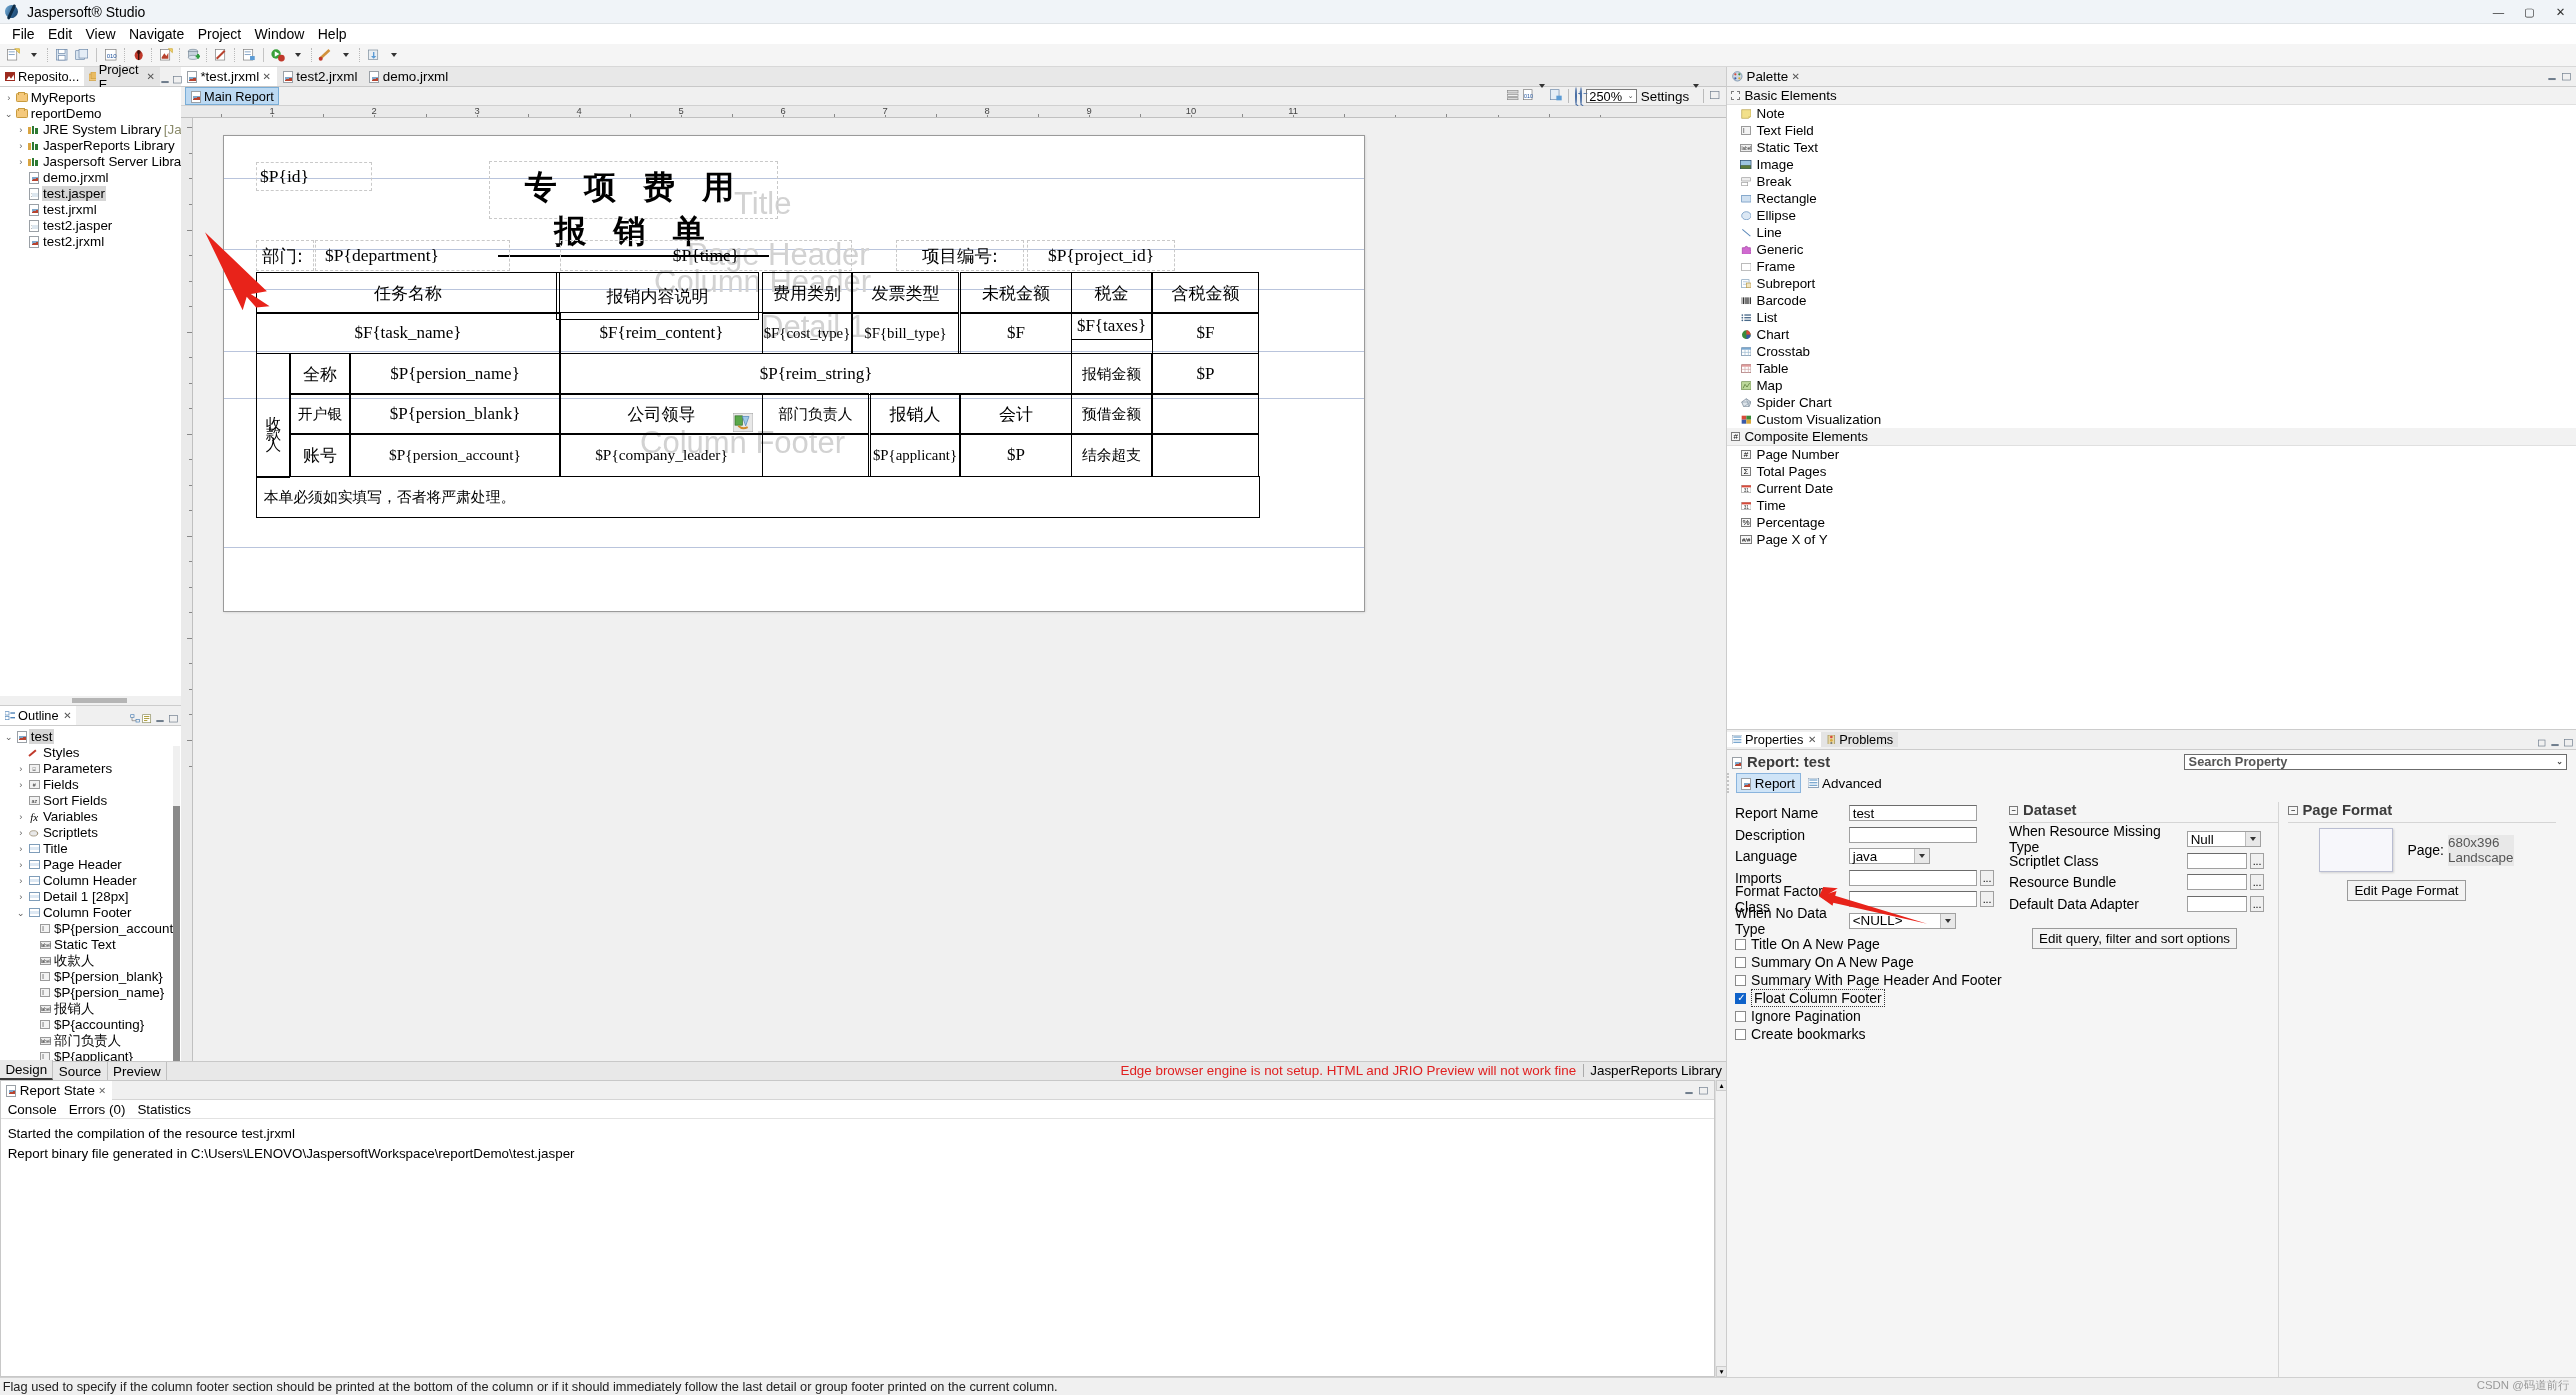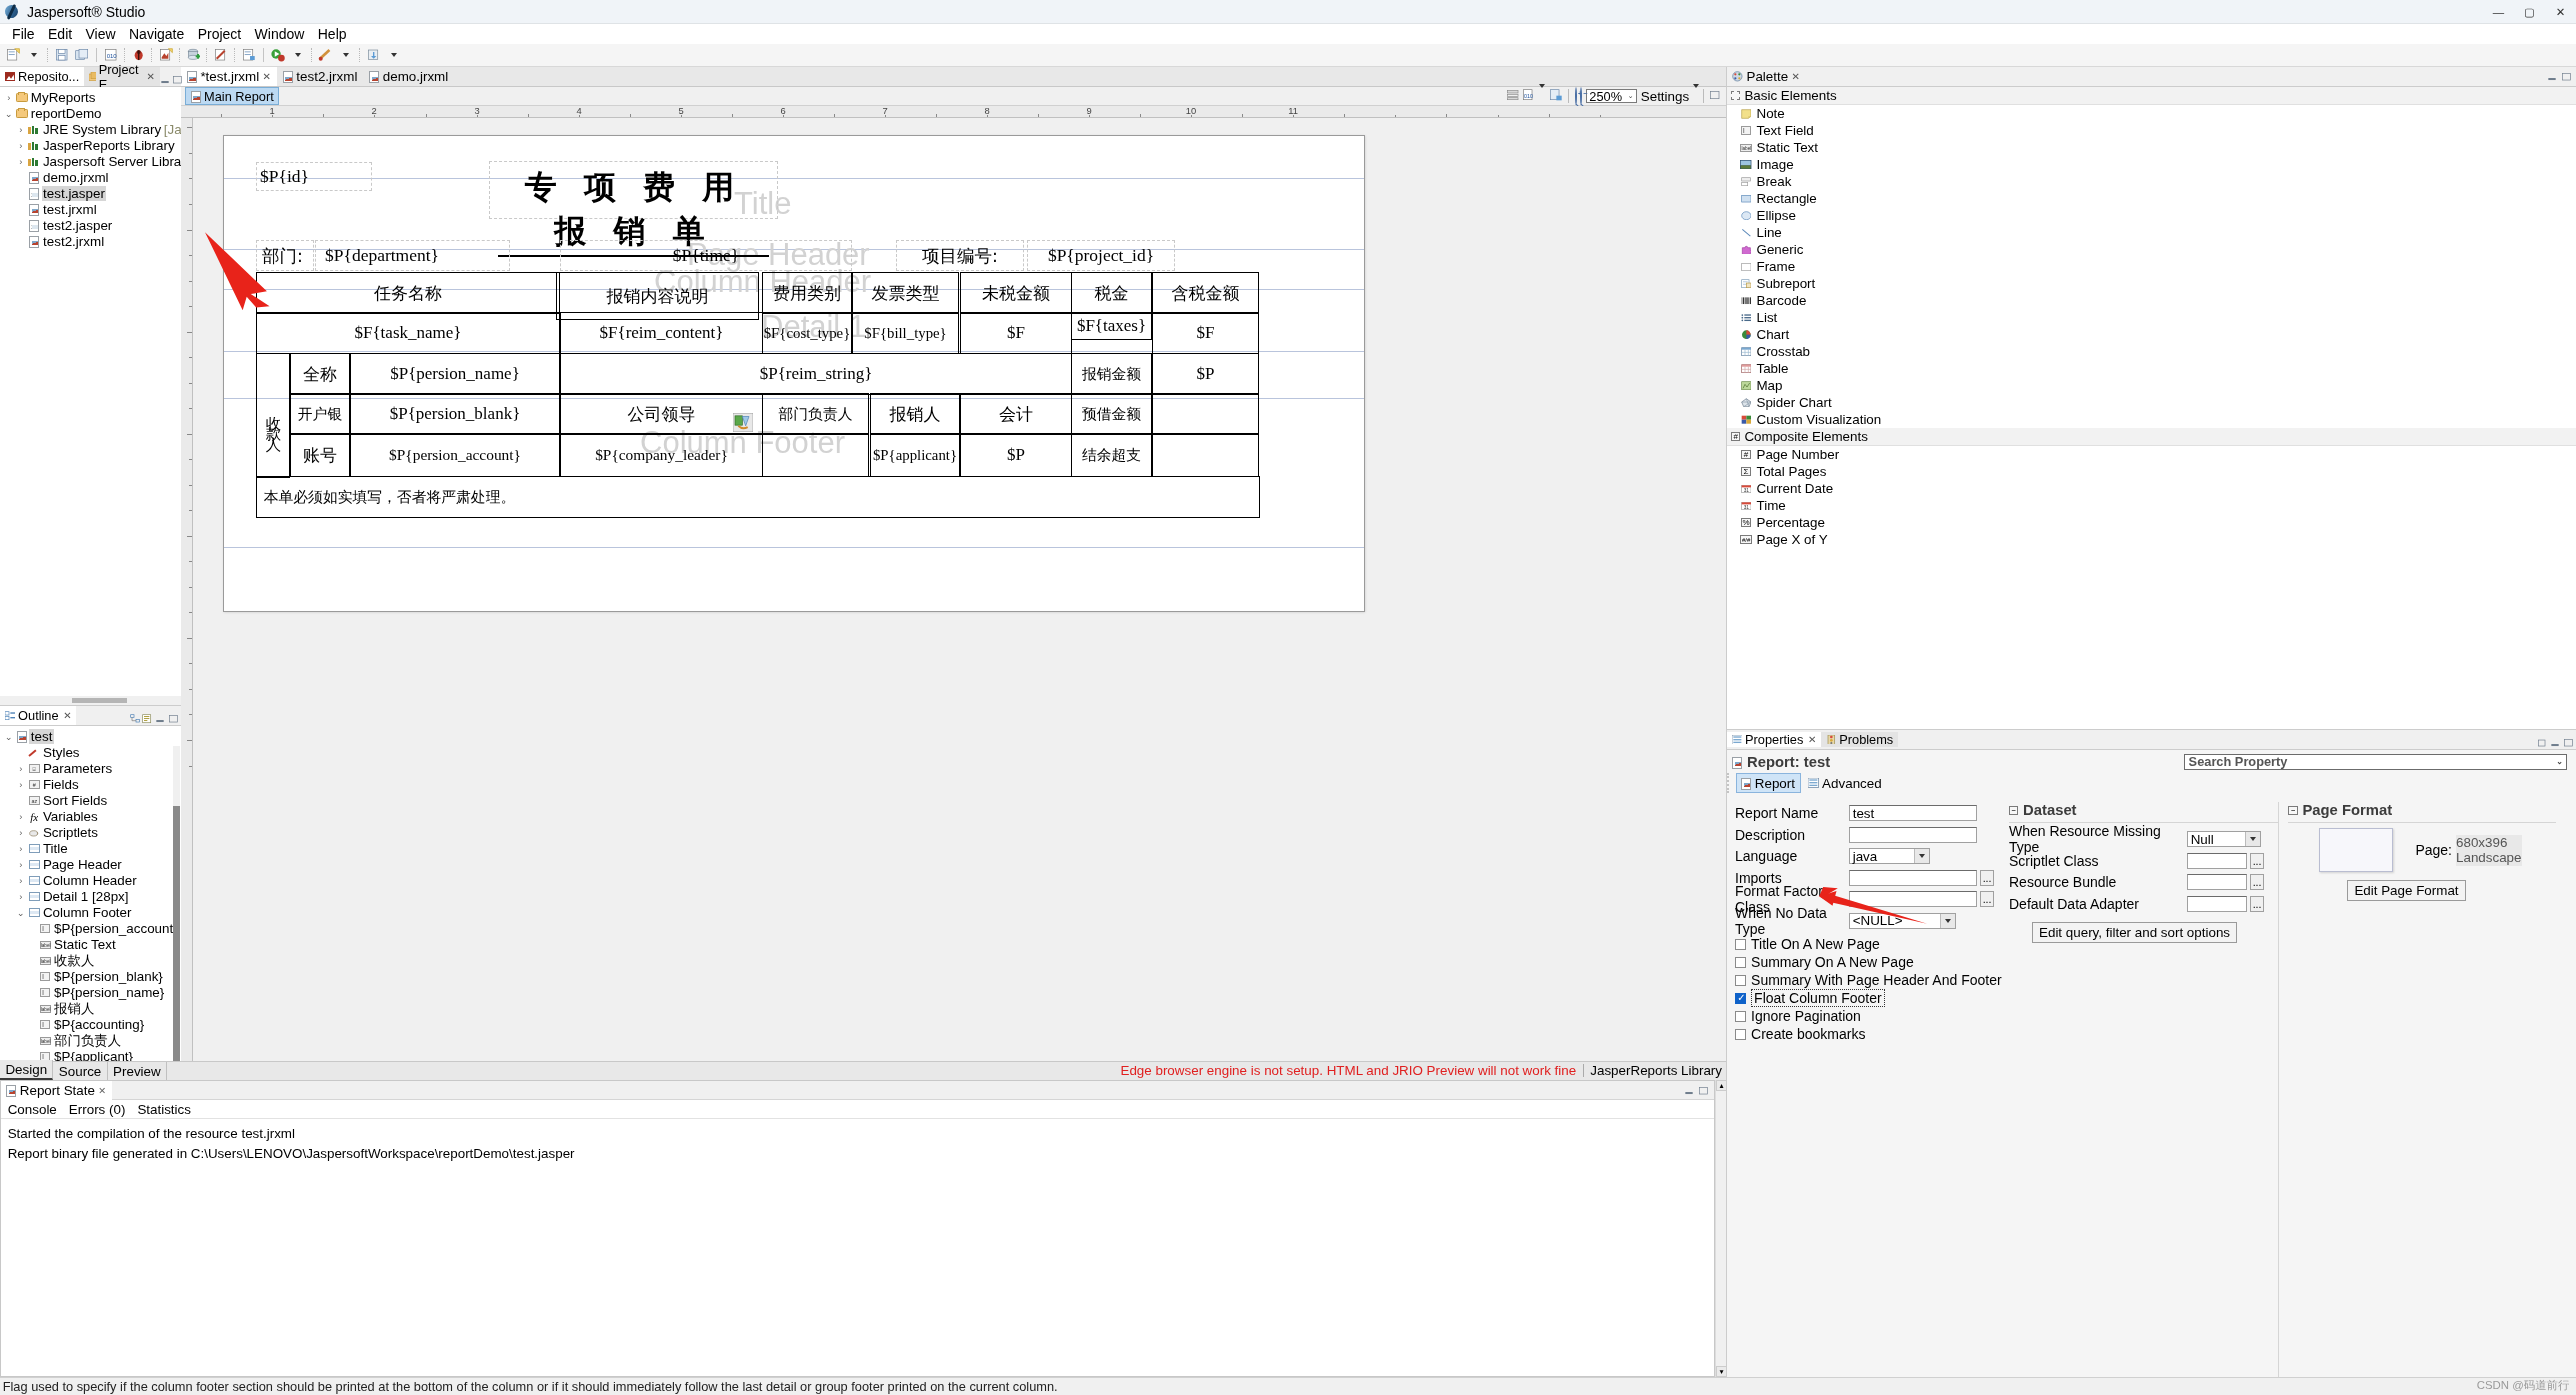--- a/index.html
+++ b/index.html
@@ -1399,32 +1399,32 @@
             <div class="frow">
               <span style="width:178px">Resource Bundle</span>
               <span class="finput" style="max-width:60px"></span>
               <span class="ellipsisbtn">...</span>
             </div>
             <div class="frow">
               <span style="width:178px">Default Data Adapter</span>
               <span class="finput" style="max-width:60px"></span>
               <span class="ellipsisbtn">...</span>
             </div>
-            <div style="margin-top:8px; padding-left:23px;">
+            <div style="margin-top:14px; padding-left:23px;">
               <span class="btn">Edit query, filter and sort options</span>
             </div>
           </div>
 
           <div class="col-c" style="border-left:0.7px solid #d5d5d5; padding-left:9.4px;">
             <div class="group-head">
               <span class="boxsq" style="font-size:7.4px;line-height:7.4px;">−</span>
               <span>Page Format</span>
             </div>
             <div class="hr-soft" style="margin-right:20px"></div>
-            <div style="display:flex; align-items:center; gap:22px; padding-left:31px; margin-top:4px;">
+            <div style="display:flex; align-items:center; gap:14px; padding-left:31px; margin-top:4px;">
               <div class="pagethumb"></div>
               <div style="display:flex; align-items:center; gap:4px;">
                 <span style="font-size:14px">Page:</span>
                 <span class="pagemeta">
                   <span style="display:block">680x396</span>
                   <span style="display:block">Landscape</span>
                 </span>
               </div>
             </div>
             <div style="padding-left:59px; margin-top:8px;">

